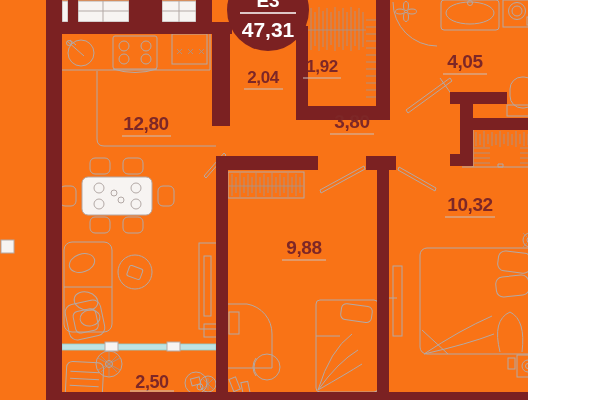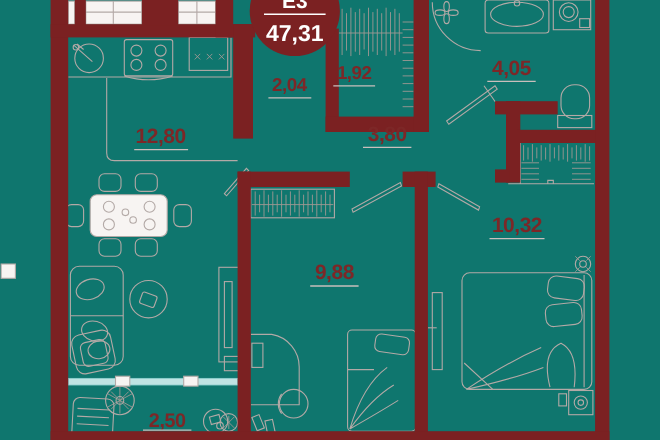--- a/index.html
+++ b/index.html
@@ -1,16 +1,16 @@
 <!DOCTYPE html>
 <html><head>
 <meta charset="utf-8">
 <style>
   html,body{margin:0;padding:0;background:#ffffff;}
-  .stage{position:relative;width:600px;height:400px;background:#0f766e;overflow:hidden;
+  .stage{position:relative;width:528px;height:400px;background:#f97316;overflow:hidden;
          font-family:"Liberation Sans", sans-serif;}
   svg{position:absolute;left:0;top:0;}
   .lbl{fill:#7d2727;font-family:"Liberation Sans",sans-serif;font-weight:bold;letter-spacing:-0.4px;}
   .lbl-big{font-size:19px;}
   .lbl-med{font-size:18px;}
   .lbl-sm{font-size:17px;}
   .badge-txt{fill:#ffffff;font-family:"Liberation Sans",sans-serif;font-weight:bold;}
   .furn{stroke:#b3a9a6;fill:none;stroke-width:1;}
   .furnw{stroke:#b3a9a6;fill:#f7f4f2;stroke-width:1;}
   .hatch{stroke:#a29894;fill:none;stroke-width:0.8;}

